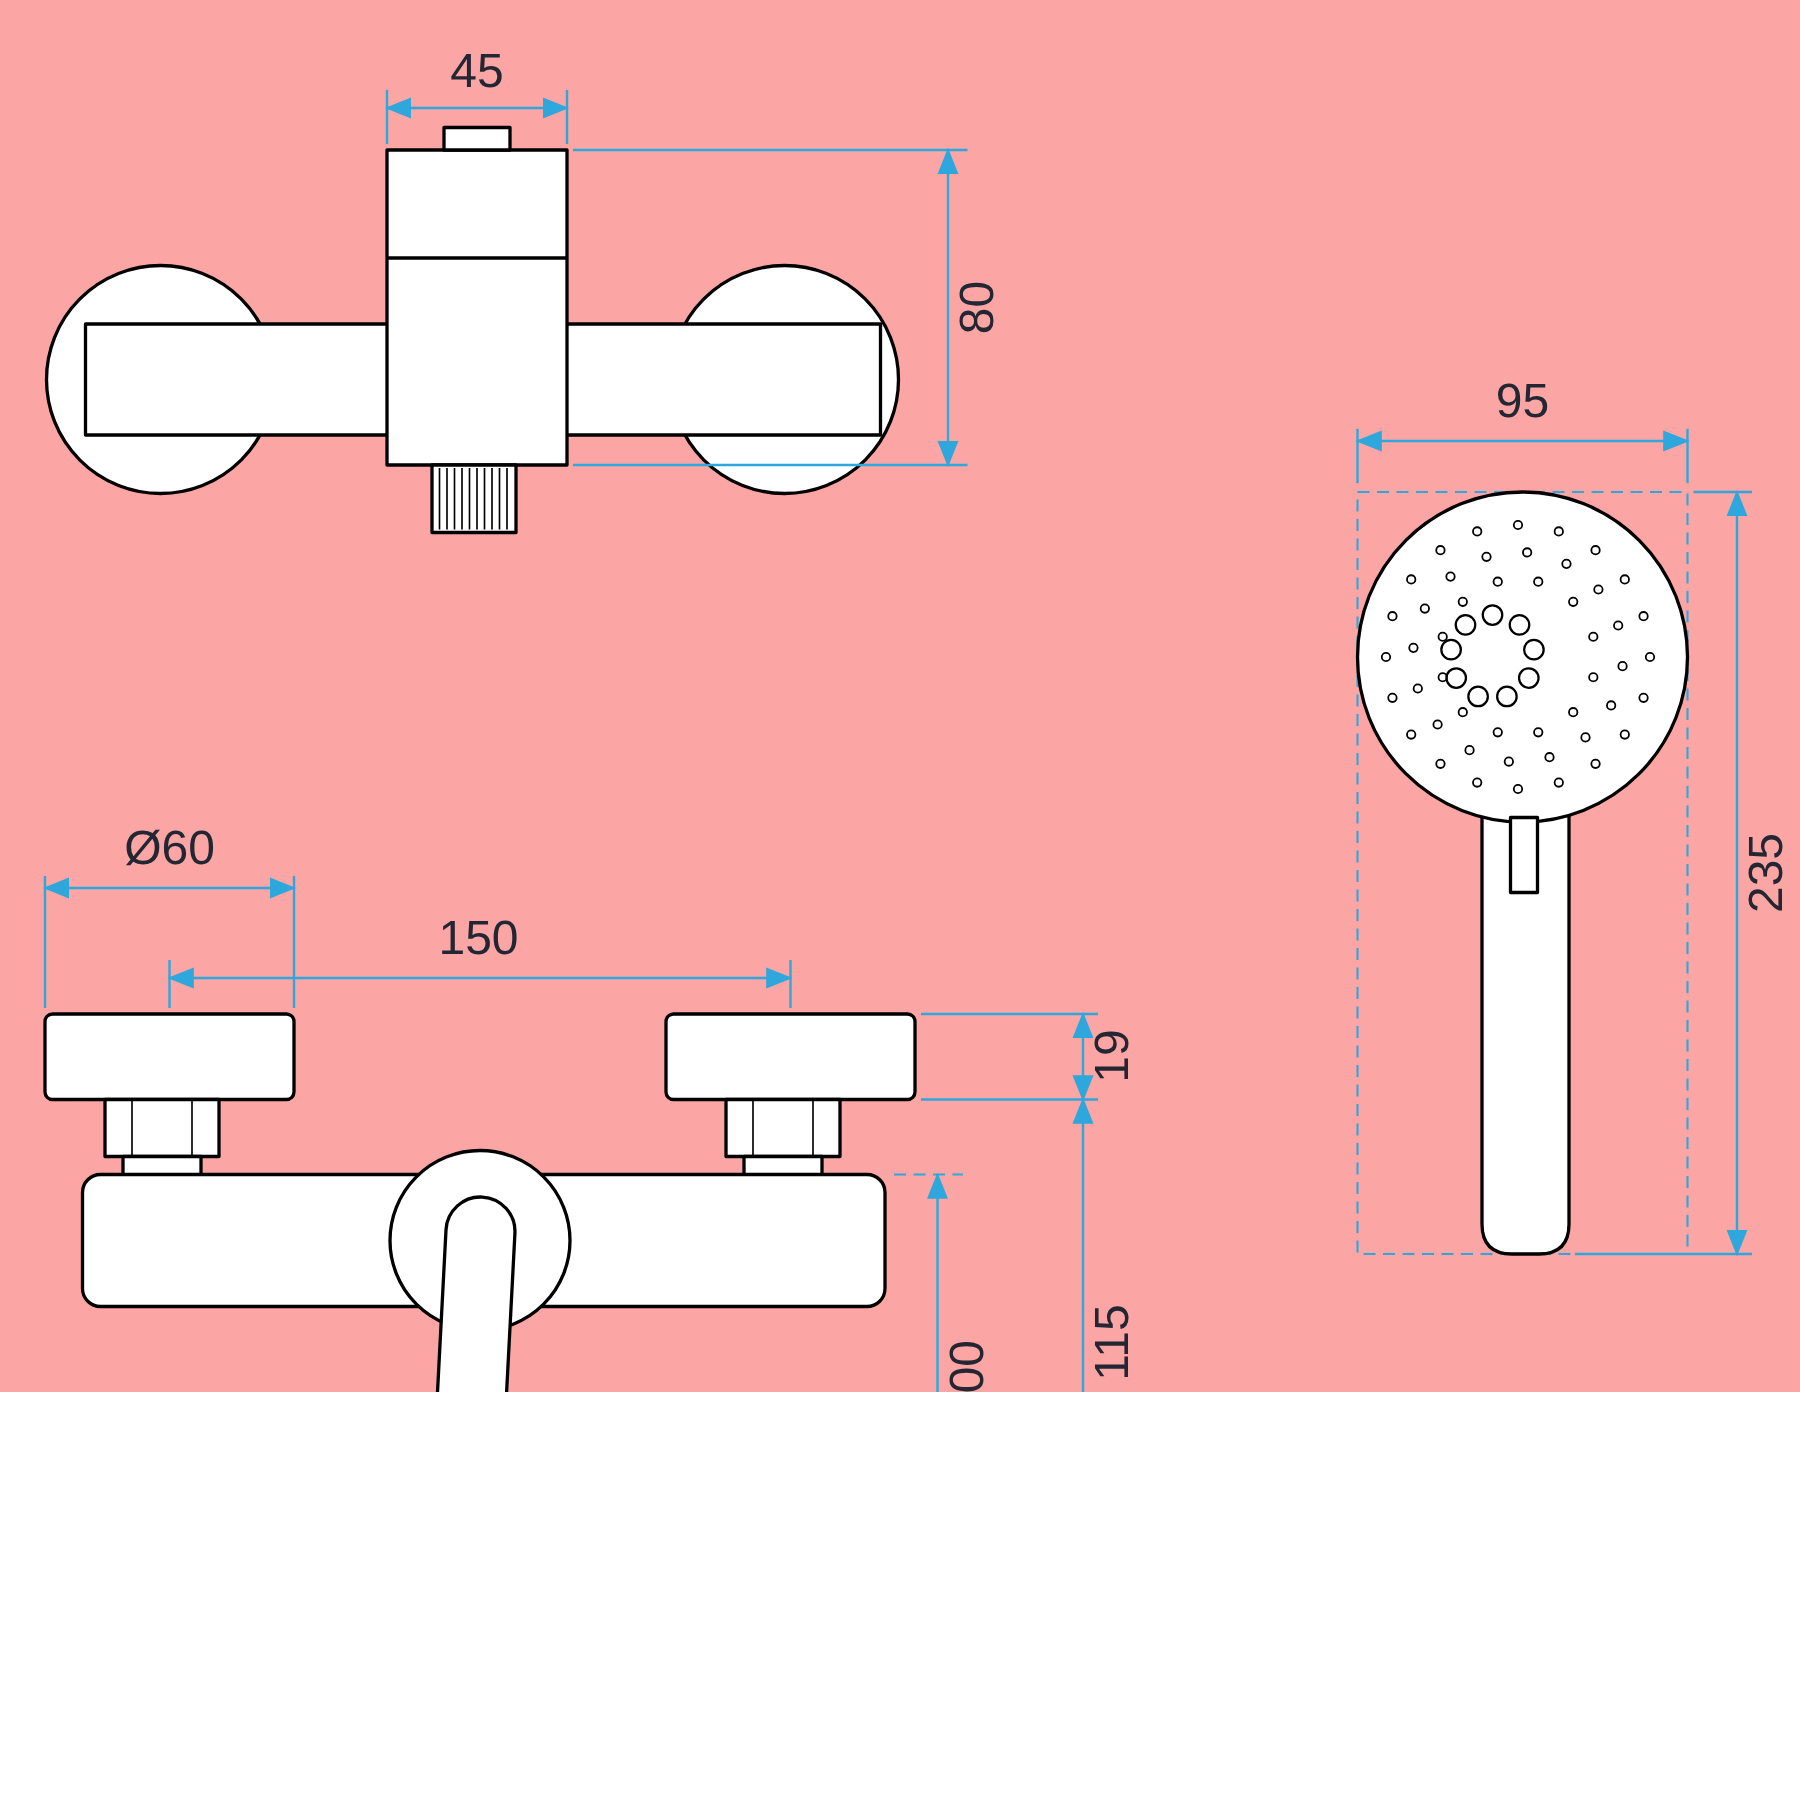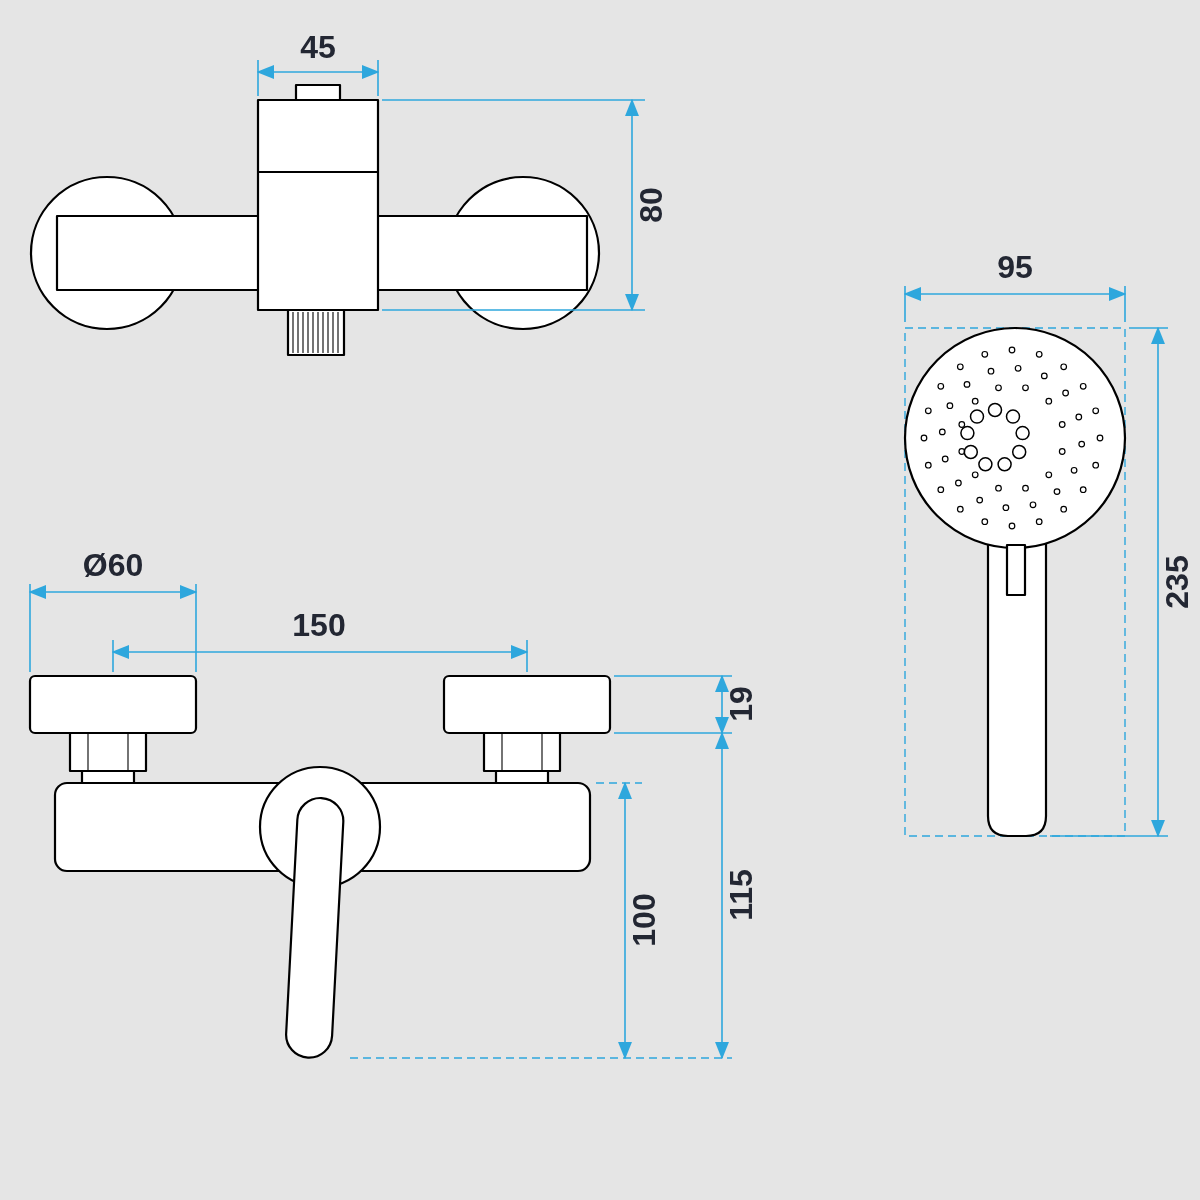--- a/index.html
+++ b/index.html
@@ -1,16 +1,16 @@
 <!DOCTYPE html>
 <html><head>
 <meta charset="utf-8">
 <style>
   html,body{margin:0;padding:0;background:#ffffff;}
-  .canvas{width:1200px;height:1200px;background:#e5e5e5;position:relative;overflow:hidden;font-weight:bold;}
+  .canvas{width:1200px;height:928px;background:#fca5a5;position:relative;overflow:hidden;}
   svg{display:block;}
   .ink{stroke:#000;stroke-width:2.2;fill:none;stroke-linejoin:round;}
   .ink-fill{stroke:#000;stroke-width:2.2;fill:#ffffff;stroke-linejoin:round;}
   .thin{stroke:#000;stroke-width:1.1;fill:none;}
   .dim{stroke:#2ea7dd;stroke-width:1.6;fill:none;}
   .dim-dash{stroke:#2ea7dd;stroke-width:1.4;fill:none;stroke-dasharray:8 5;}
   .dim-text{font-family:"Liberation Sans",sans-serif;font-size:32px;fill:#232733;text-anchor:middle;}
   .nozzle{stroke:#000;stroke-width:1.5;fill:none;}
   .dot{stroke:#000;stroke-width:1.2;fill:none;}
 </style>

